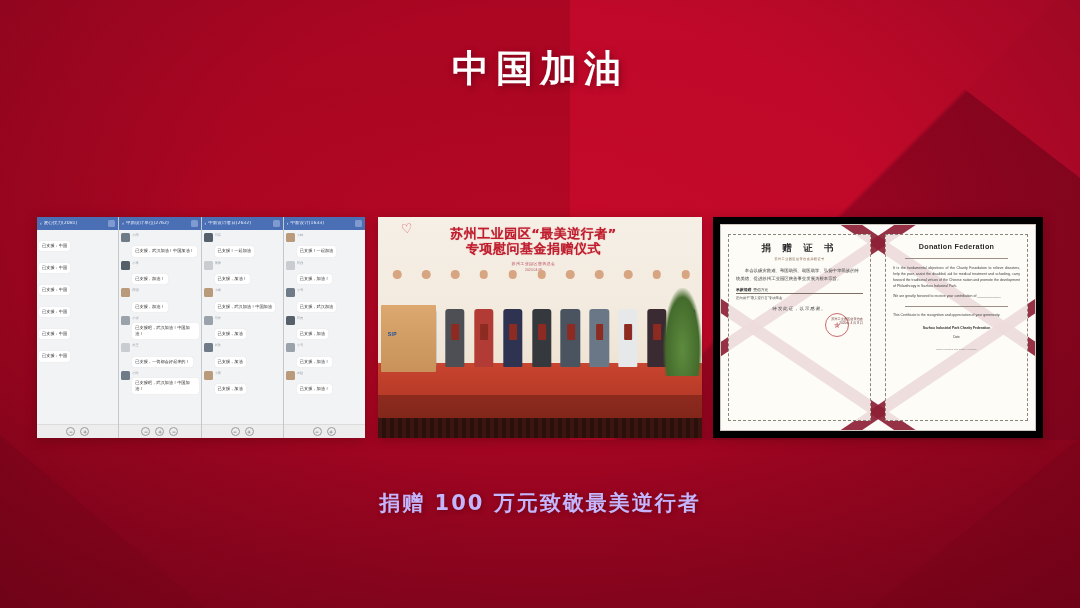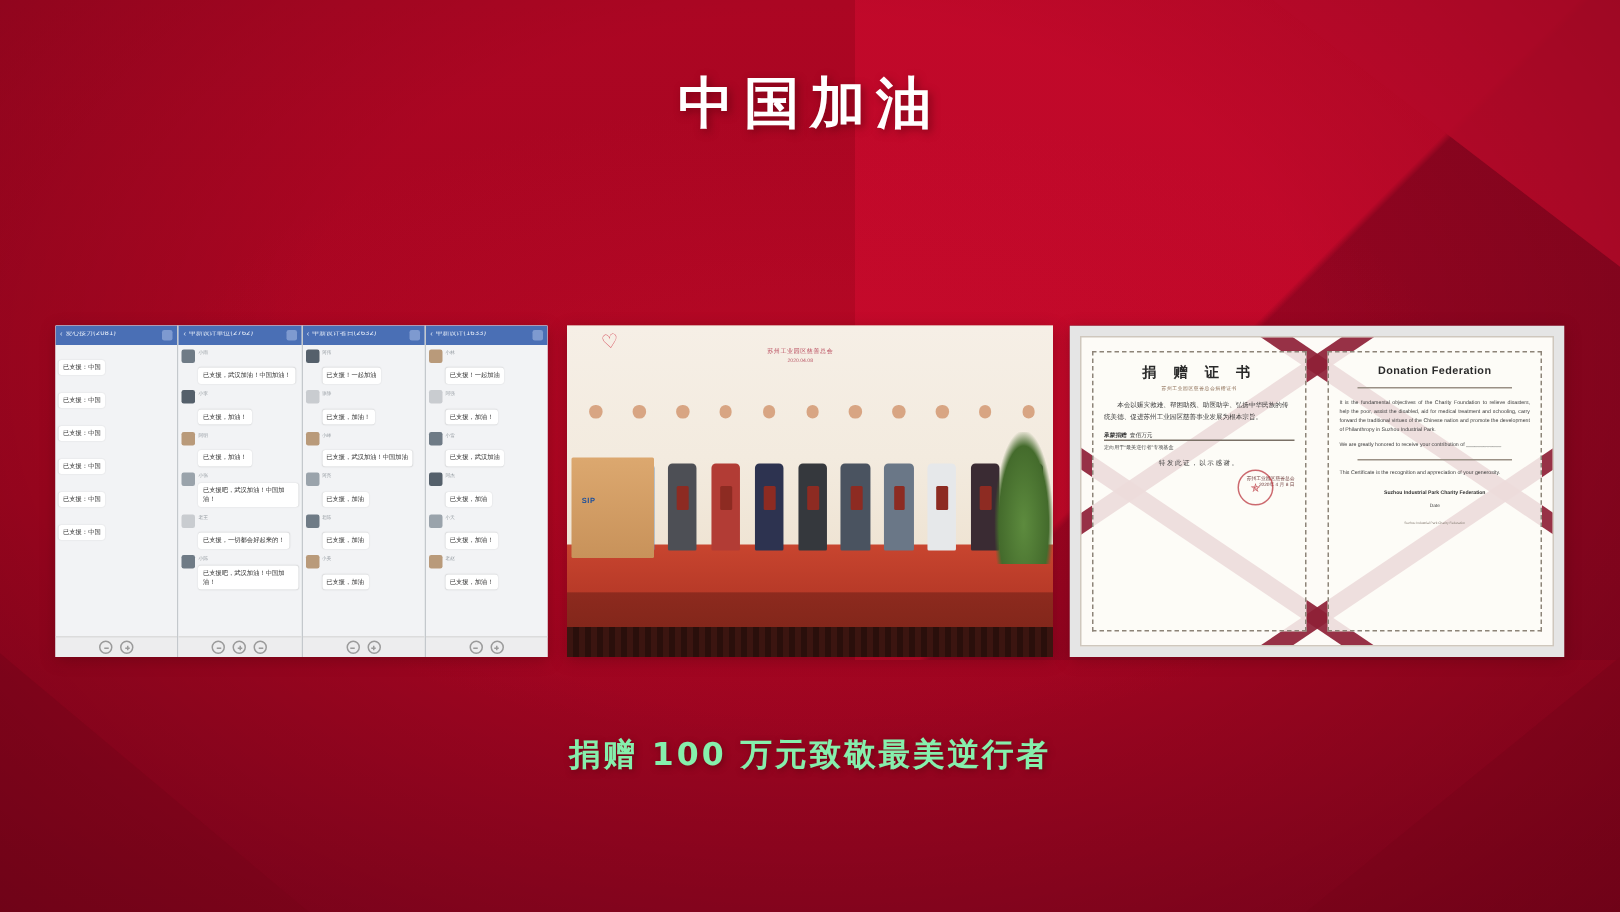--- a/index.html
+++ b/index.html
@@ -32,21 +32,21 @@
   
   #title{
     position:absolute;left:0;right:0;top:44px;text-align:center;
     color:#fff;font-size:37px;font-weight:bold;letter-spacing:7px;
     text-shadow:2px 2px 6px rgba(80,0,12,.55);
     font-family:"DejaVu Sans","Liberation Sans",sans-serif;
   }
   
   #caption{
     position:absolute;left:0;right:0;top:489px;text-align:center;
-    color:#86efac;font-size:21px;font-weight:bold;letter-spacing:2px;
+    color:#c4b5fd;font-size:21px;font-weight:bold;letter-spacing:2px;
     text-shadow:1px 1px 4px rgba(70,0,10,.5);
     font-family:"DejaVu Sans","Liberation Sans",sans-serif;
   }
 
   
   .photo{position:absolute;top:217px;height:221px;overflow:hidden;
     box-shadow:0 2px 10px rgba(60,0,10,.35);}
   #photo-chat{left:37px;width:328px;background:#e9ecef;}
   #photo-ceremony{left:378px;width:324px;background:#f2e8dc;}
   #photo-cert{left:713px;width:330px;background:#7e0e26;}
@@ -120,21 +120,21 @@
   .cer-p.c11 .body{background:#24262a;}
   .cer-podium{position:absolute;left:1%;bottom:30%;width:17%;height:30%;
     background:linear-gradient(180deg,#dca86f 0%,#c8925a 100%);border-radius:1px;}
   .cer-podium .sip{position:absolute;left:12%;top:38%;color:#1b4f9c;font-size:5px;
     font-weight:bold;letter-spacing:.4px;}
   .cer-plant{position:absolute;right:0;bottom:28%;width:12%;height:40%;
     background:radial-gradient(ellipse at 50% 70%,#5d8b3e 0%,#446b2c 60%,rgba(68,107,44,0) 72%);}
 
   
   .crt{position:relative;width:100%;height:100%;
-    background:#e5e5e5;padding:7px;box-sizing:border-box;}
+    background:#000000;padding:7px;box-sizing:border-box;}
   .crt-inner{position:relative;width:100%;height:100%;background:#fdfbf7;
     border:1px solid #cfc7bd;box-sizing:border-box;display:flex;overflow:hidden;}
   .ribbon{position:absolute;background:#8e2036;height:12px;width:160%;
     transform-origin:center;opacity:.92;}
   .rb1{top:6%;left:-30%;transform:rotate(34deg);}
   .rb2{bottom:6%;left:-30%;transform:rotate(-34deg);}
   .rb3{top:6%;right:-30%;transform:rotate(-34deg);}
   .rb4{bottom:6%;right:-30%;transform:rotate(34deg);}
   .crt-page{flex:1;min-width:0;margin:9px 7px;border:.8px dashed #8d8478;
     padding:7px 7px;box-sizing:border-box;position:relative;z-index:2;
@@ -329,20 +329,22 @@
     </div>
 
   </div>
 </div>
 
 <div class="photo" id="photo-ceremony">
   <div class="cer">
     <div class="cer-wall"></div>
     <div class="cer-heart">♡</div>
     <div class="cer-banner">
+      <div class="cer-ht">苏州工业园区“最美逆行者”</div>
+      <div class="cer-ht">专项慰问基金捐赠仪式</div>
       <div class="cer-sub">苏州工业园区慈善总会</div>
       <div class="cer-date">2020.04.08</div>
     </div>
     <div class="cer-stage"></div>
     <div class="cer-people">
       <div class="cer-p c1">
           <span class="head"></span>
           <span class="body"></span>
           <span class="cert"></span>
         </div>

